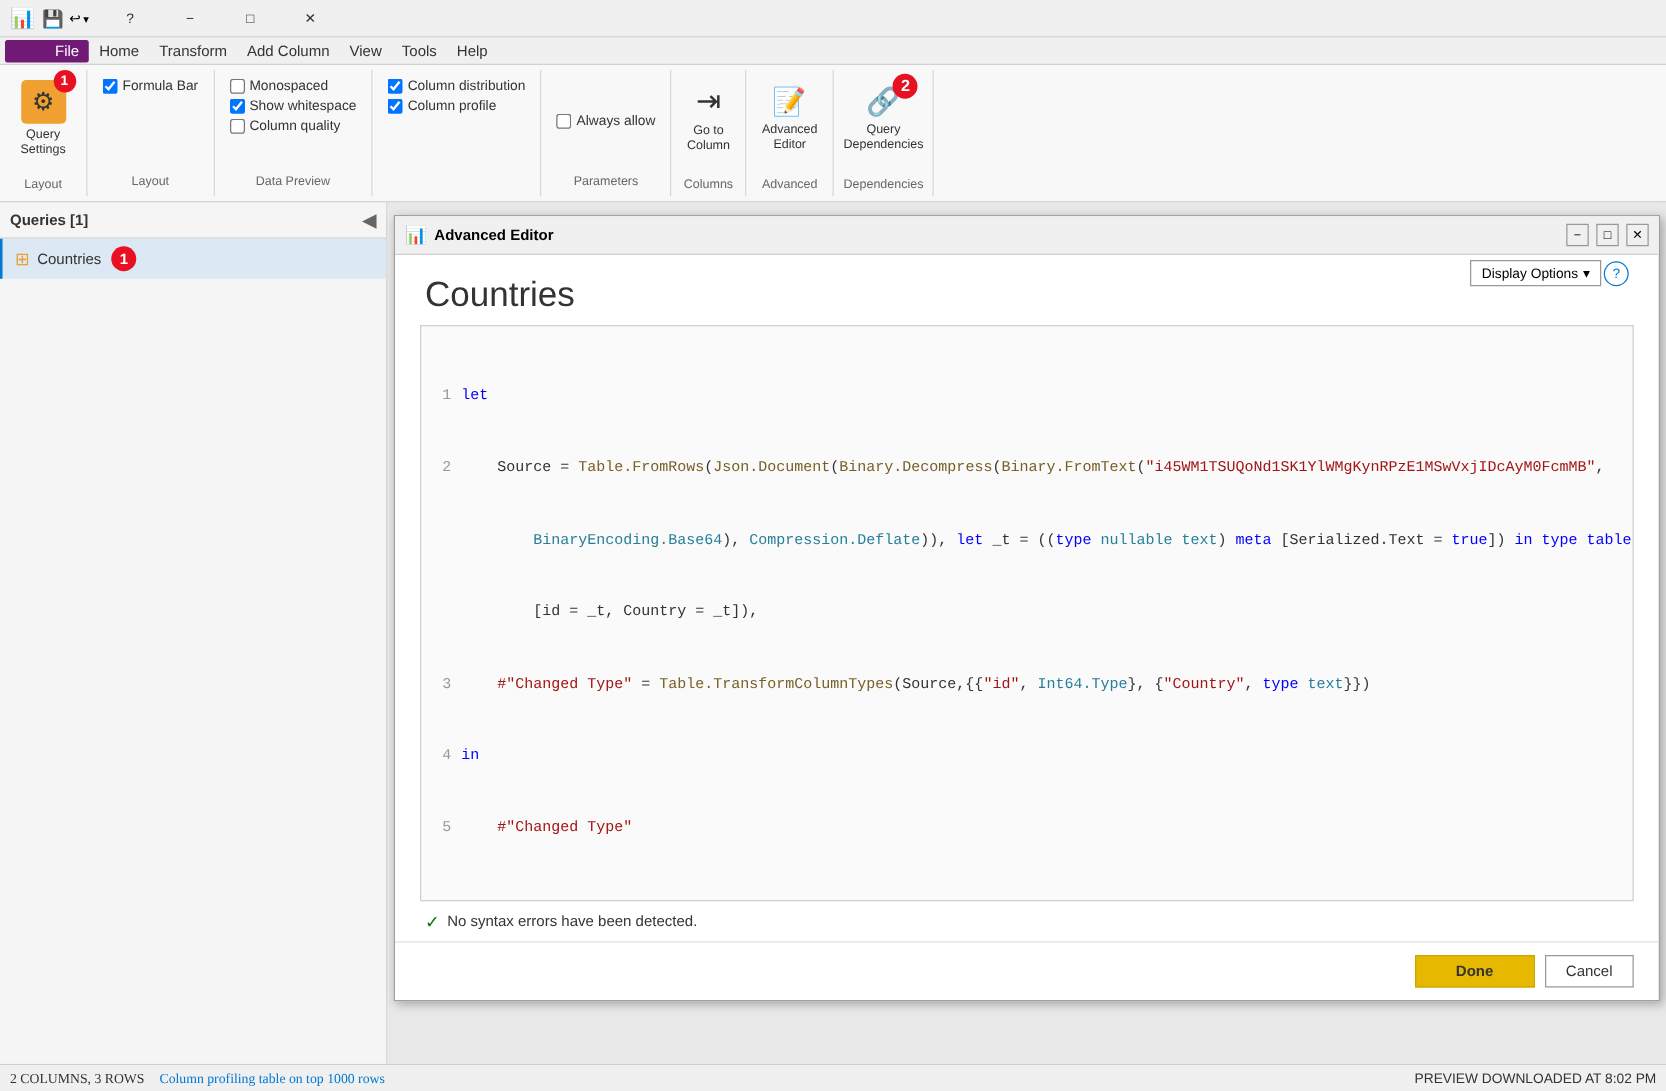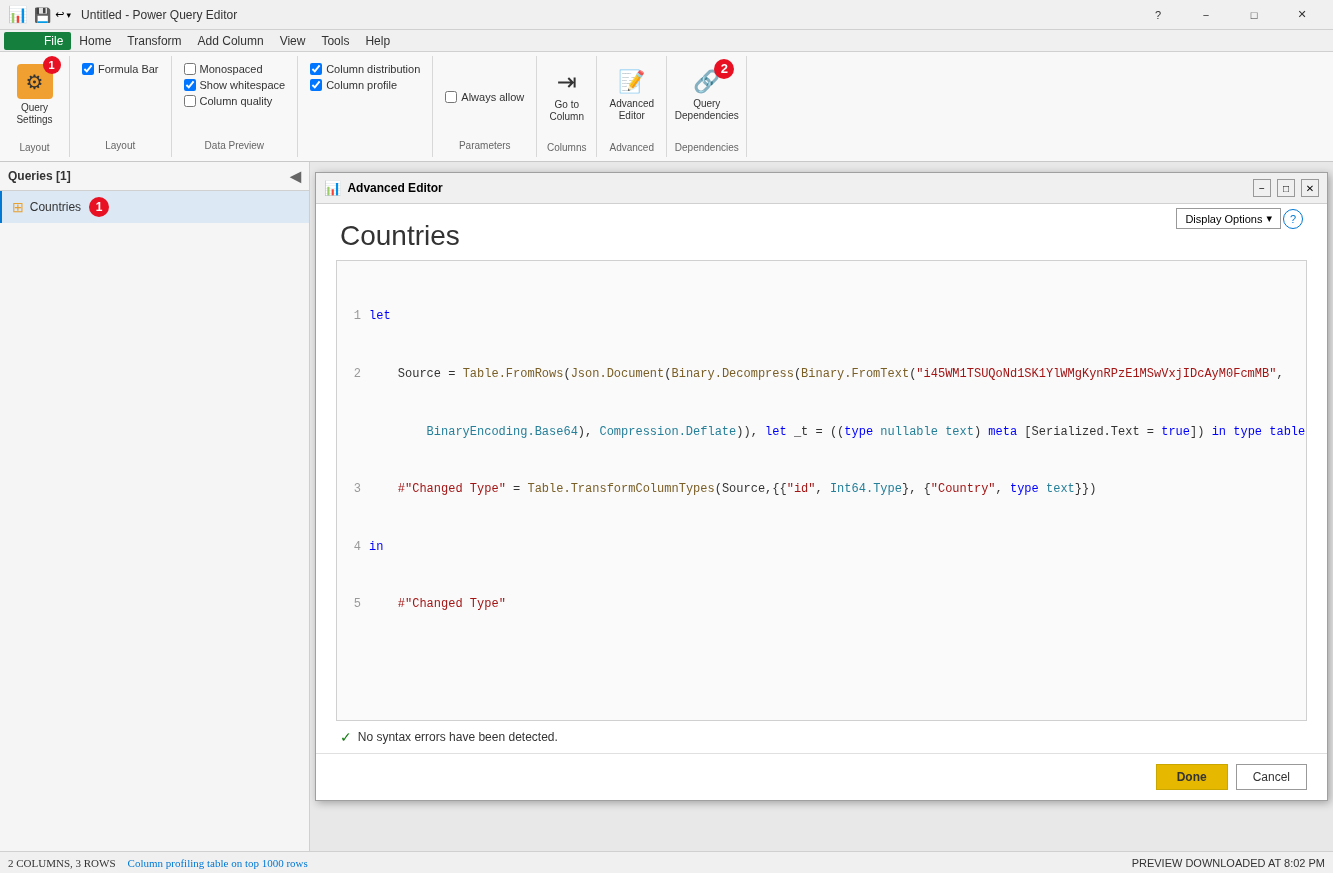--- a/index.html
+++ b/index.html
@@ -31,21 +31,21 @@
       padding: 0 4px;
       border-bottom: 1px solid #d0d0d0;
     }
     .menu-item {
       padding: 2px 8px;
       font-size: 12px;
       cursor: pointer;
       color: #333;
       border-radius: 2px;
     }
-    .menu-item.active { background: #15803d; color: white; padding-left: 40px; }
+    .menu-item.active { background: #701a75; color: white; padding-left: 40px; }
 
     
     #ribbon {
       height: 110px;
       background: #f8f8f8;
       border-bottom: 1px solid #c8c8c8;
       display: flex;
       align-items: stretch;
       padding: 4px 0;
     }
@@ -247,21 +247,21 @@
     }
     .check-icon { color: #107c10; font-size: 14px; }
     .modal-footer {
       display: flex;
       justify-content: flex-end;
       padding: 10px 20px;
       gap: 8px;
       border-top: 1px solid #e0e0e0;
     }
     .btn-done {
-      padding: 5px 20px;
+      padding: 5px 32px;
       background: #e6b800;
       border: 1px solid #c9a700;
       color: #333;
       font-size: 12px;
       cursor: pointer;
       font-weight: 600;
     }
     .btn-cancel {
       padding: 5px 16px;
       background: white;
@@ -303,21 +303,20 @@
     }
   </style>
 </head>
 <body>
 
 <div id="title-bar">
   <span style="font-size:16px; margin-right:6px;">📊</span>
   <span style="font-size:14px; margin-right:4px;">💾</span>
   <span style="font-size:11px; margin-right:2px;">↩</span>
   <span style="font-size:9px; margin-right:10px;">▾</span>
-  <span class="title-text">Untitled - Power Query Editor</span>
   <div class="win-controls">
     <div class="win-btn">?</div>
     <div class="win-btn">−</div>
     <div class="win-btn">□</div>
     <div class="win-btn close">✕</div>
   </div>
 </div>
 
 <div id="menu-bar">
   <div class="menu-item active">File</div>
@@ -467,20 +466,24 @@
             </div>
             <div class="line-row">
               <span class="line-num">2</span>
               <span class="line-code">    Source = <span class="fn">Table.FromRows</span>(<span class="fn">Json.Document</span>(<span class="fn">Binary.Decompress</span>(<span class="fn">Binary.FromText</span>(<span class="str">"i45WM1TSUQoNd1SK1YlWMgKynRPzE1MSwVxjIDcAyM0FcmMB"</span>,</span>
             </div>
             <div class="line-row">
               <span class="line-num"></span>
               <span class="line-code">        <span class="type-name">BinaryEncoding.Base64</span>), <span class="type-name">Compression.Deflate</span>)), <span class="kw">let</span> _t = ((<span class="kw">type</span> <span class="type-name">nullable</span> <span class="type-name">text</span>) <span class="kw">meta</span> [Serialized.Text = <span class="kw">true</span>]) <span class="kw">in</span> <span class="kw">type</span> <span class="kw">table</span></span>
             </div>
             <div class="line-row">
+              <span class="line-num"></span>
+              <span class="line-code">        [id = _t, Country = _t]),</span>
+            </div>
+            <div class="line-row">
               <span class="line-num">3</span>
               <span class="line-code">    <span class="str">#"Changed Type"</span> = <span class="fn">Table.TransformColumnTypes</span>(Source,{{<span class="str">"id"</span>, <span class="type-name">Int64.Type</span>}, {<span class="str">"Country"</span>, <span class="kw">type</span> <span class="type-name">text</span>}})</span>
             </div>
             <div class="line-row">
               <span class="line-num">4</span>
               <span class="line-code"><span class="kw">in</span></span>
             </div>
             <div class="line-row">
               <span class="line-num">5</span>
               <span class="line-code">    <span class="str">#"Changed Type"</span></span>

